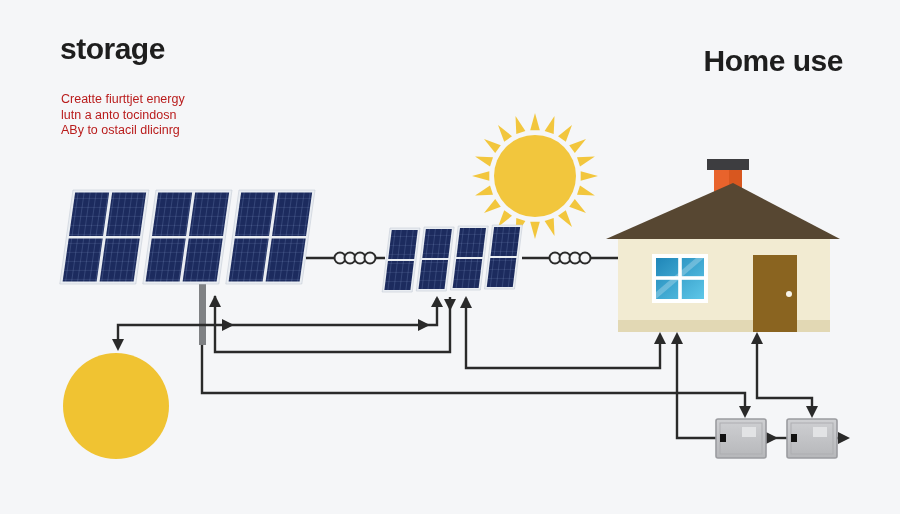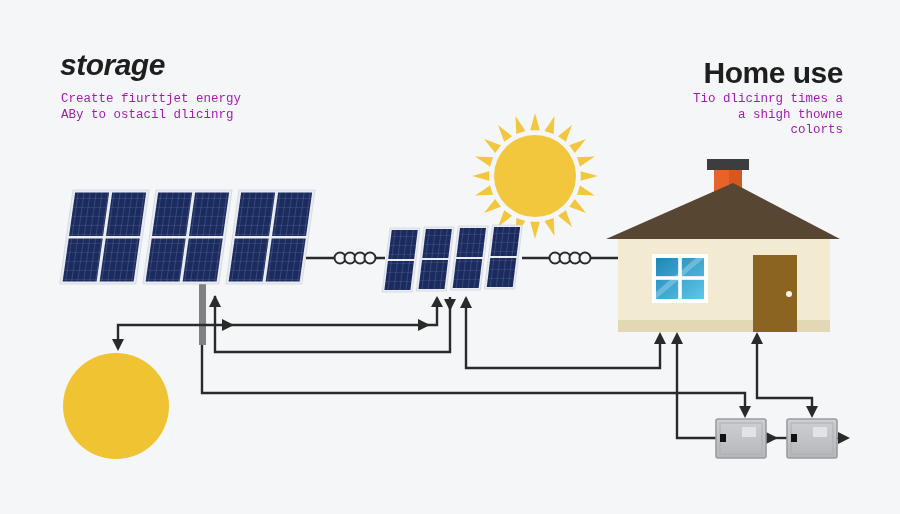--- a/index.html
+++ b/index.html
@@ -1,45 +1,41 @@
 <!DOCTYPE html>
 <html style="--background: #f5f6f8; --wire: #2a2a2a; --panel_cell: #1c2b5e; --panel_frame: #e9edf2; --sun: #f2c63d; --circle: #f0c332; --roof: #574732; --wall: #f2ebd2; --base: #e2d8b4; --door: #8a6420; --door_knob: #f7f4ea; --chimney: #e8632c; --chimney_cap: #3d3d40; --window_dark: #1f86b8; --window_light: #5ec7e8; --battery_body: #c6c7ca; --battery_edge: #9b9ca0; --battery_highlight: #e2e3e5; --pole: #7f8184;"><head>
 <meta charset="utf-8">
 <style>
   html,body{margin:0;padding:0;}
   body{font-family:"Liberation Sans",sans-serif;}
   #canvas{position:relative;width:900px;height:514px;overflow:hidden;background:var(--background,#f5f6f8);}
   .heading{position:absolute;font-weight:700;font-size:30px;letter-spacing:-.5px;color:#1e1e1e;}
-  .body-text{position:absolute;font-size:12.5px;line-height:15.5px;color:#a21caf;font-family:Liberation Mono, monospace;}
+  .body-text{position:absolute;font-size:12.5px;line-height:15.5px;color:#b91c1c;}
   .body-text.right{text-align:right;}
   #diagram-svg{position:absolute;left:0;top:0;}
   .wire{stroke:var(--wire);stroke-width:2.4;fill:none;}
   .arrow{fill:var(--wire);stroke:none;}
   .coil-ring{fill:var(--background);stroke:var(--wire);stroke-width:2;}
   .cell{fill:url(#cellpat);}
   .pframe{fill:var(--panel_frame);stroke:#c6cdd6;stroke-width:.6;}
   .terminal{fill:#111;}
 </style>
 </head>
 <body>
 
 <div id="canvas">
 
-  <div class="heading" style="left:60px;top:48px;font-style:italic;">storage</div>
+  <div class="heading" style="left:60px;top:32px;">storage</div>
   <div class="body-text" style="left:61px;top:92px;">
     <div>Creatte fiurttjet energy</div>
+    <div>lutn a anto tocindosn</div>
     <div>ABy to ostacil dlicinrg</div>
   </div>
 
-  <div class="heading" style="right:57px;top:56px;margin-left:24px;">Home use</div>
-  <div class="body-text right" style="right:57px;top:92px;">
-    <div>Tio dlicinrg times a</div>
-    <div>a shigh thowne</div>
-    <div>colorts</div>
-  </div>
+  <div class="heading" style="right:57px;top:44px;margin-left:24px;">Home use</div>
 
   <svg id="diagram-svg" width="900" height="514" viewBox="0 0 900 514">
     <defs>
       <pattern id="cellpat" width="6" height="9" patternUnits="userSpaceOnUse">
         <rect width="6" height="9" style="fill:var(--panel_cell)"></rect>
         <path d="M5.5,0 V9" stroke="rgba(150,175,220,0.28)" stroke-width="0.7"></path>
         <path d="M0,8.5 H6" stroke="rgba(150,175,220,0.20)" stroke-width="0.7"></path>
       </pattern>
       <linearGradient id="winGrad" x1="0" y1="0" x2="1" y2="1">
         <stop offset="0" stop-color="#1f86b8"></stop>

